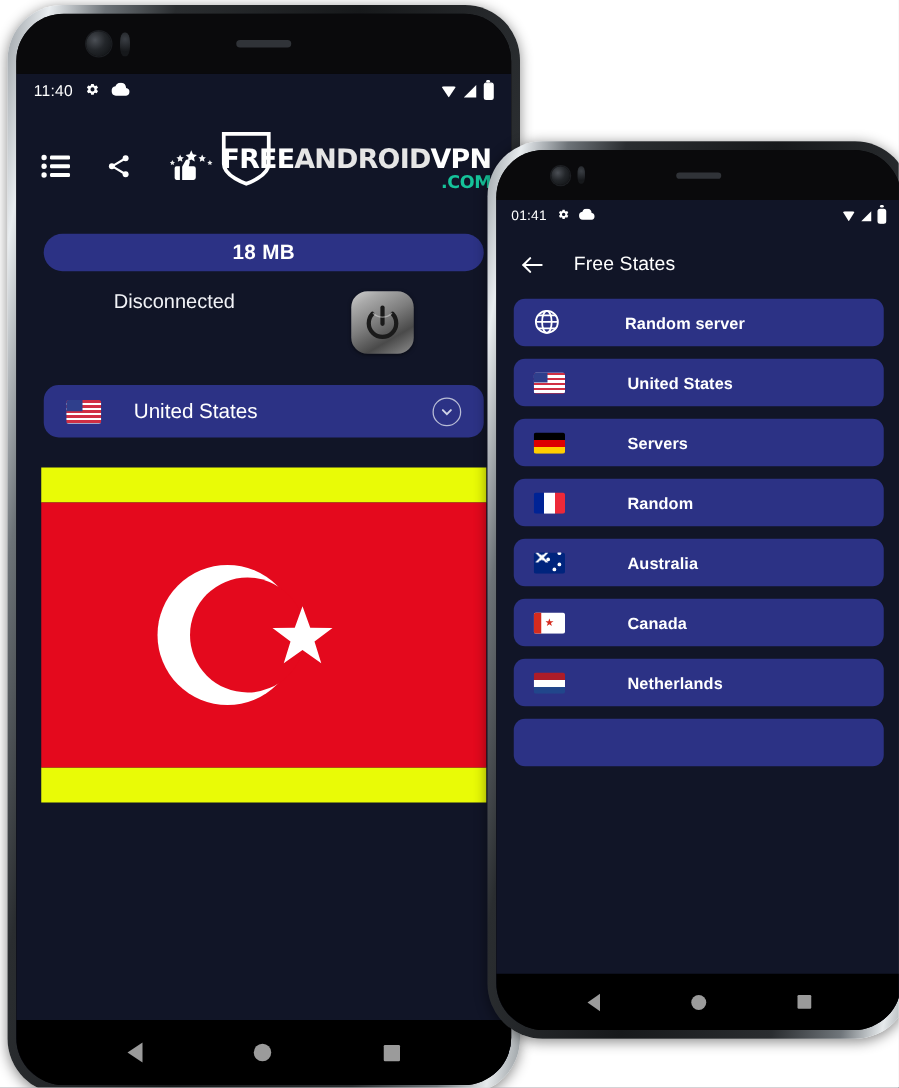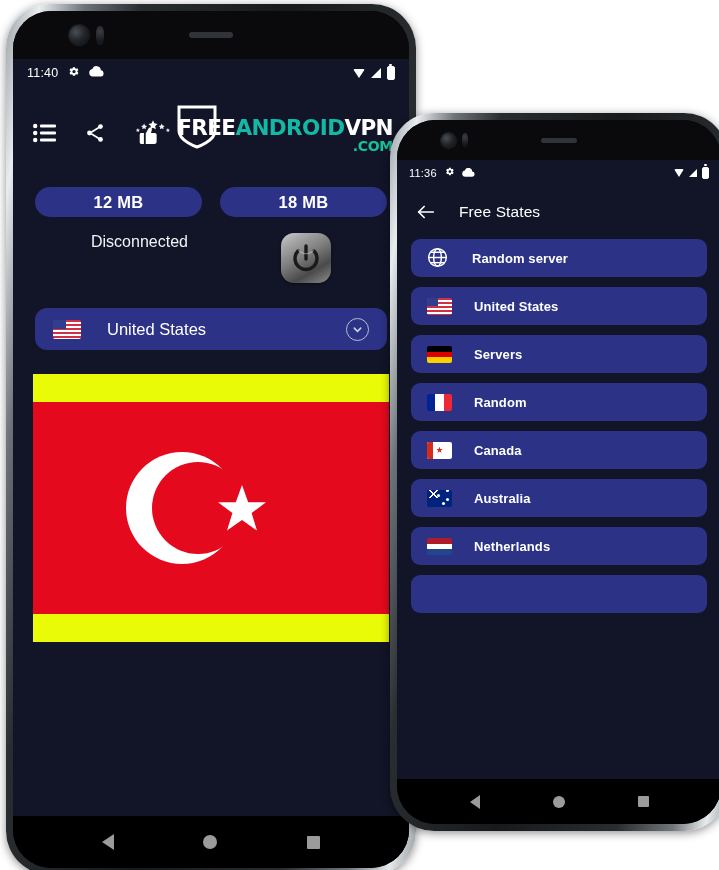--- a/index.html
+++ b/index.html
@@ -50,21 +50,21 @@
   #phone1 .nv-rec{width:13px;height:13px;}
 
   .toolbar{display:flex;align-items:center;padding:22px 18px 0 20px;height:52px;}
   .tb-icons{display:flex;align-items:center;gap:27px;}
   .tb-ic{cursor:pointer;}
   .logo{margin-left:auto;position:relative;display:flex;align-items:flex-end;margin-right:-2px;}
   .shield{position:absolute;left:0;top:-12px;width:40px;height:44px;}
   .logowrap{display:flex;flex-direction:column;align-items:flex-end;line-height:1;}
   .logoline1{font-size:21.5px;font-weight:700;letter-spacing:-.6px;white-space:nowrap;font-family:"DejaVu Sans",sans-serif;}
   .logoline1 .w{color:#ffffff;}
-  .logoline1 .t{color:#14b8a6;text-align:center;}
+  .logoline1 .t{color:#e5e5e5;text-align:center;}
   .logoline2{font-size:14px;font-weight:700;color:#15c39a;letter-spacing:-.3px;margin-top:1px;font-family:"DejaVu Sans",sans-serif;}
 
   .pillrow{display:flex;gap:18px;padding:26px 22px 0 22px;}
   .pill{flex:1;background:#2c3285;border-radius:20px;height:30px;display:flex;align-items:center;justify-content:center;
     color:#fff;font-weight:700;font-size:16.5px;letter-spacing:.3px;}
 
   .statusrow{display:flex;align-items:flex-start;padding:16px 22px 0 22px;}
   .statustext{color:#f2f3f7;font-size:16px;margin-left:56px;}
   .powerbtn{margin-left:auto;margin-right:56px;width:50px;height:50px;border-radius:13px;
     background:linear-gradient(150deg,#cfcfcf 0%,#a9a9a9 18%,#7e7e7e 45%,#4a4a4a 72%,#8e8e8e 100%);
@@ -97,21 +97,21 @@
   #phone2 .sig{border-left-width:8px;border-bottom-width:8px;}
   #phone2 .batt{width:5px;height:10px;}
 
   .appbar{display:flex;align-items:center;height:54px;padding:0 18px;}
   .backarrow{width:22px;height:22px;position:relative;cursor:pointer;}
   .apptitle{color:#fff;font-size:15.5px;font-weight:400;margin-left:22px;letter-spacing:.1px;}
 
   .srvlist{padding:0 14px;}
   .srv{height:38px;background:#2c3285;border-radius:9px;display:flex;align-items:center;padding:0 16px;margin-bottom:10px;cursor:pointer;}
   .srv .flagbox{width:25px;height:17px;}
-  .srv-name{color:#fff;font-size:13px;font-weight:700;margin-left:22px;letter-spacing:.1px;}
+  .srv-name{color:#fff;font-size:13px;font-weight:700;margin-left:50px;letter-spacing:.1px;}
   .srv .globe{width:24px;height:24px;margin-left:-1px;}
 
   
   .fl{position:absolute;inset:0;}
   .fl-us{background:
     repeating-linear-gradient(to bottom,#d02f44 0 2px,#fff 2px 4px);}
   .fl-us:after{content:"";position:absolute;left:0;top:0;width:45%;height:52%;background:#2f3f8c;}
   .fl-uk{background:#fff;}
   .fl-uk:before{content:"";position:absolute;left:40%;top:0;width:20%;height:100%;background:#ce1124;}
   .fl-uk:after{content:"";position:absolute;left:0;top:38%;width:100%;height:24%;background:#ce1124;}
@@ -210,21 +210,20 @@
             <div class="logowrap">
               <div class="logoline1">
                 <span class="w">FREE</span><span class="t">ANDROID</span><span class="w">VPN</span>
               </div>
               <div class="logoline2">.COM</div>
             </div>
           </div>
         </div>
 
         <div class="pillrow">
-          <div class="pill">12 MB</div>
           <div class="pill">18 MB</div>
         </div>
 
         <div class="statusrow">
           <div class="statustext">Disconnected</div>
           <div class="powerbtn">
             <svg width="34" height="34" viewBox="0 0 34 34">
               <path d="M9 10a11 11 0 1016 0" fill="none" stroke="#1a1a1a" stroke-width="3.4" stroke-linecap="round"></path>
               <line x1="17" y1="5" x2="17" y2="18" stroke="#1a1a1a" stroke-width="3.4" stroke-linecap="round"></line>
               <path d="M9.4 9.4a10.4 10.4 0 0015.2 0" fill="none" stroke="#d8d8d8" stroke-width="1.1" opacity=".55"></path>
@@ -273,21 +272,21 @@
           <div class="cam"></div>
           <div class="sensor"></div>
         </div>
         <div class="speaker"></div>
       </div>
 
       <div class="screen">
 
         <div class="statusbar">
           <div class="sb-left">
-            <span class="sb-time">11:36</span>
+            <span class="sb-time">01:41</span>
             <span class="ic">
               <svg width="11" height="11" viewBox="0 0 24 24" fill="#fff">
                   <path d="M19.1 12.9a7.5 7.5 0 000-1.8l2-1.5-2-3.4-2.3.9a7.3 7.3 0 00-1.6-.9L14.8 4h-3.9l-.4 2.2c-.6.2-1.1.5-1.6.9l-2.3-.9-2 3.4 2 1.5a7.5 7.5 0 000 1.8l-2 1.5 2 3.4 2.3-.9c.5.4 1 .7 1.6.9l.4 2.2h3.9l.4-2.2c.6-.2 1.1-.5 1.6-.9l2.3.9 2-3.4-2-1.5zM12.9 15a3 3 0 110-6 3 3 0 010 6z"></path>
                 </svg>
             </span>
             <span class="ic">
               <svg width="13" height="9" viewBox="0 0 24 16" fill="#fff">
                   <path d="M19 16H6a6 6 0 01-.6-11.9A7 7 0 0119 6.1 5 5 0 0119 16z"></path>
                 </svg>
             </span>
@@ -342,30 +341,30 @@
           <div class="srv">
             <span class="flagbox">
                 <span class="fl fl-fr"></span>
               </span>
             <span class="srv-name">Random</span>
           </div>
 
 
           <div class="srv">
             <span class="flagbox">
+                <span class="fl fl-au"></span>
+              </span>
+            <span class="srv-name">Australia</span>
+          </div>
+
+          <div class="srv">
+            <span class="flagbox">
                 <span class="fl fl-ca"></span>
               </span>
             <span class="srv-name">Canada</span>
-          </div>
-
-          <div class="srv">
-            <span class="flagbox">
-                <span class="fl fl-au"></span>
-              </span>
-            <span class="srv-name">Australia</span>
           </div>
 
           <div class="srv">
             <span class="flagbox">
                 <span class="fl fl-nl"></span>
               </span>
             <span class="srv-name">Netherlands</span>
           </div>
 
           <div class="srv"></div>

